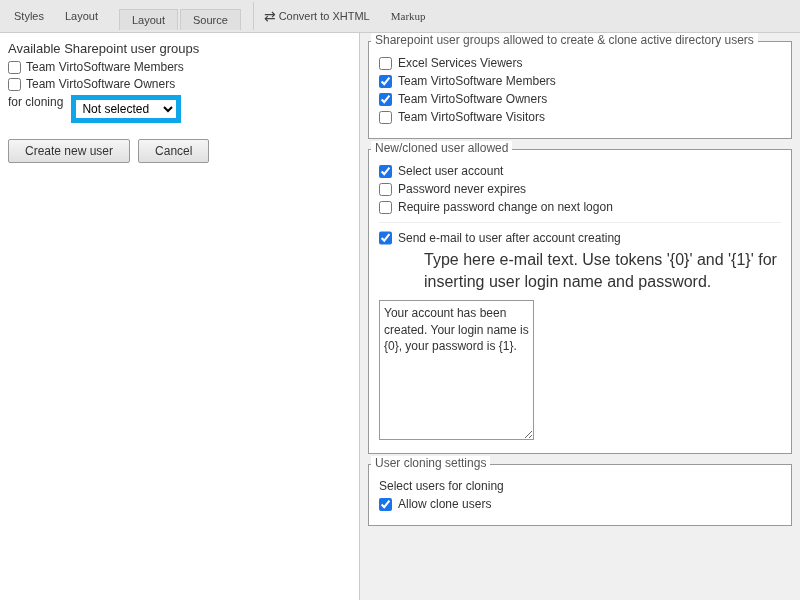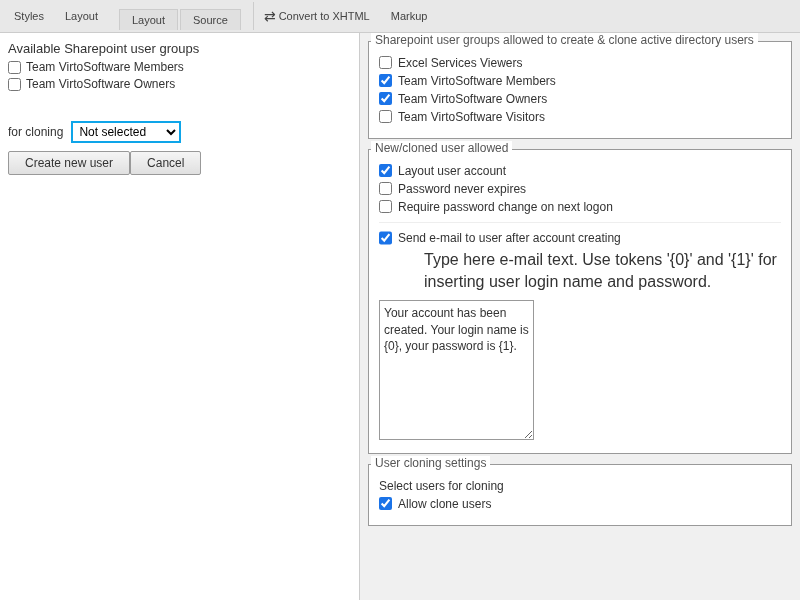--- a/index.html
+++ b/index.html
@@ -22,21 +22,21 @@
       height: 28px;
       padding: 16px 4px;
     }
     .toolbar-section {
       display: flex;
       align-items: center;
       padding: 0 10px;
       border-right: 1px solid #ccc;
       height: 100%;
     }
-    .toolbar-section:last-child { border-right: none; }
+    .toolbar-section:last-child { border-right: none; font-family: Liberation Serif, serif; }
     .toolbar-label {
       font-size: 11px;
       color: #444;
       text-align: center;
     }
 
     
     .main-layout {
       display: flex;
       height: 572px;
@@ -65,41 +65,41 @@
       color: #333;
     }
     .checkbox-item input[type="checkbox"] {
       margin-right: 5px;
       width: 13px;
       height: 13px;
     }
 
     .for-cloning-row {
       display: flex;
-      align-items: center;
-      margin-top: 30px;
+      margin-top: 4px;
       margin-bottom: 8px;
       font-size: 12px;
       color: #333;
     }
     .for-cloning-row label {
       margin-right: 8px;
       white-space: nowrap;
     }
     .for-cloning-row select {
       font-size: 12px;
       padding: 1px 2px;
-      border: 2px solid #0ea5e9;
+      border: 5px solid #0ea5e9;
       background: #fff;
       min-width: 110px;
     }
 
     .button-row {
       display: flex;
-      margin-top: 8px;
+      gap: 8px;
+      margin-top: 16px;
     }
     .btn {
       padding: 4px 16px;
       font-size: 12px;
       border: 1px solid #999;
       background: linear-gradient(to bottom, #f5f5f5, #e0e0e0);
       cursor: pointer;
       color: #333;
       border-radius: 2px;
     }
@@ -129,21 +129,21 @@
       font-size: 12px;
       color: #555;
       white-space: nowrap;
     }
     .section-content {
       margin-top: 6px;
     }
 
     .checkbox-row {
       display: flex;
-      align-items: flex-start;
+      align-items: flex-end;
       margin-bottom: 4px;
       font-size: 12px;
       color: #333;
     }
     .checkbox-row input[type="checkbox"] {
       margin-right: 6px;
       width: 13px;
       height: 13px;
       accent-color: #1a73e8;
     }
@@ -293,21 +293,21 @@
 
       </div>
     </div>
 
     <div class="section-box">
       <span class="section-title">New/cloned user allowed</span>
       <div class="section-content">
 
         <div class="checkbox-row">
           <input type="checkbox" class="blue-check" checked="" style="">
-          <span>Layout user account</span>
+          <span>Select user account</span>
         </div>
         <div class="checkbox-row">
           <input type="checkbox" style="">
           <span>Password never expires</span>
         </div>
         <div class="checkbox-row">
           <input type="checkbox" style="">
           <span>Require password change on next logon</span>
         </div>
 

